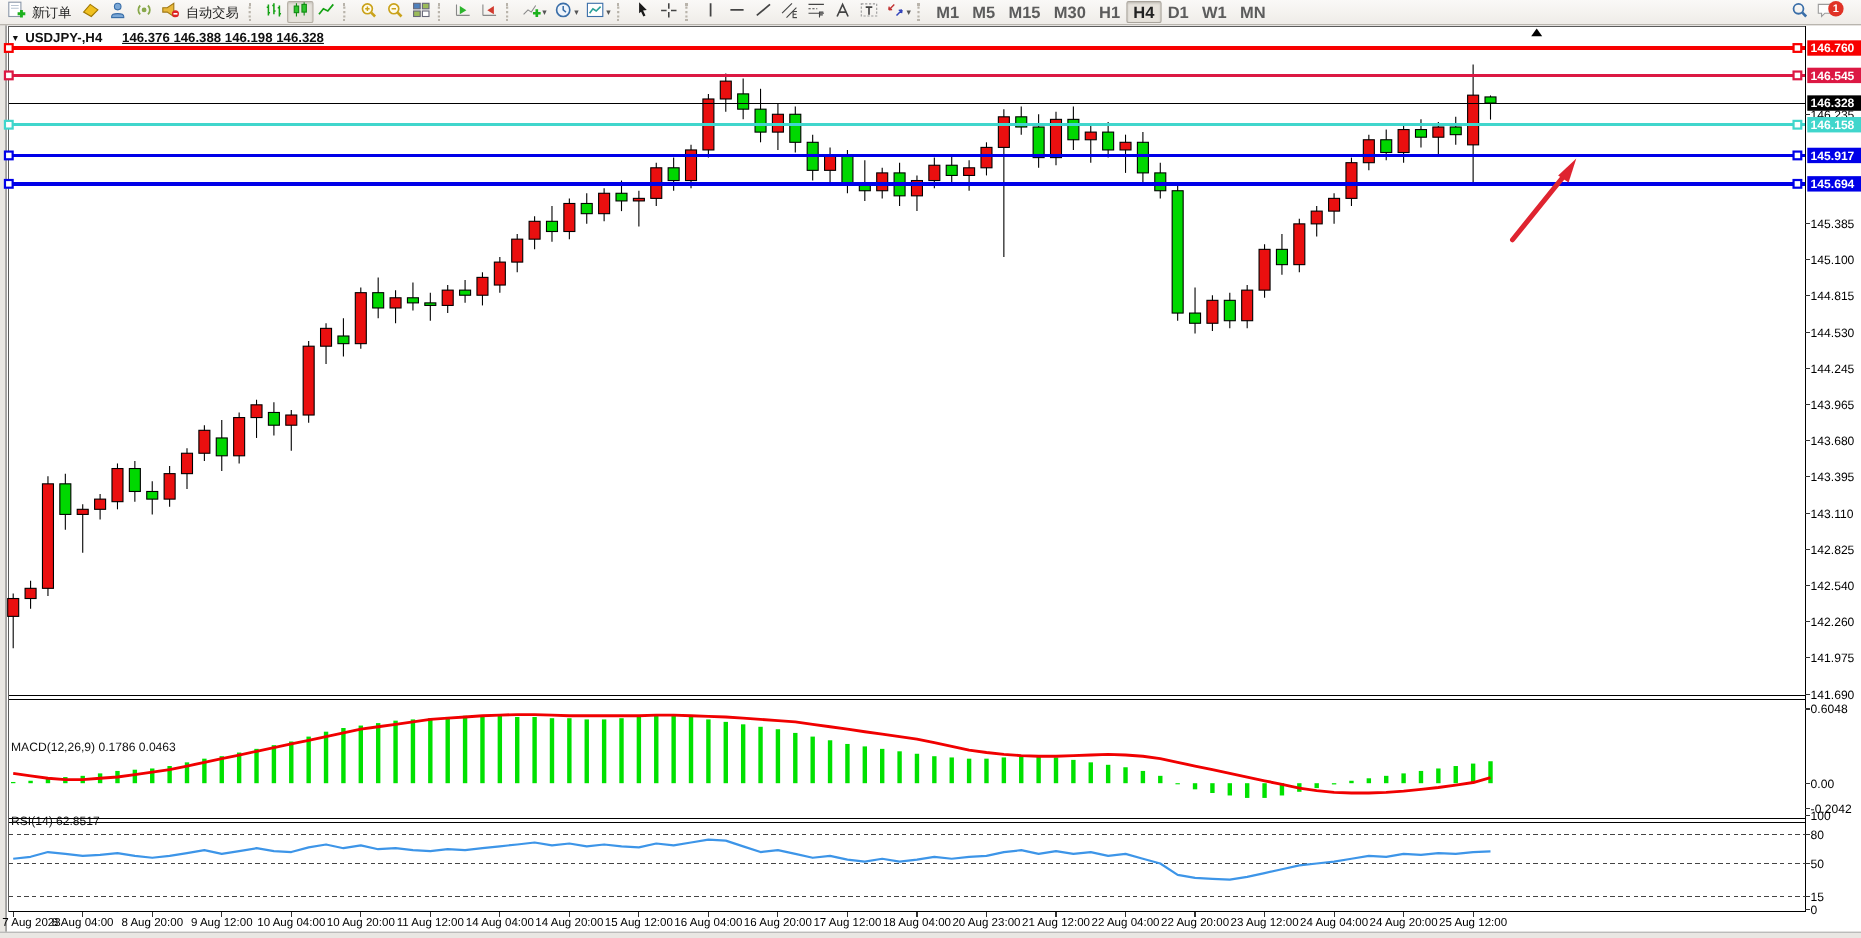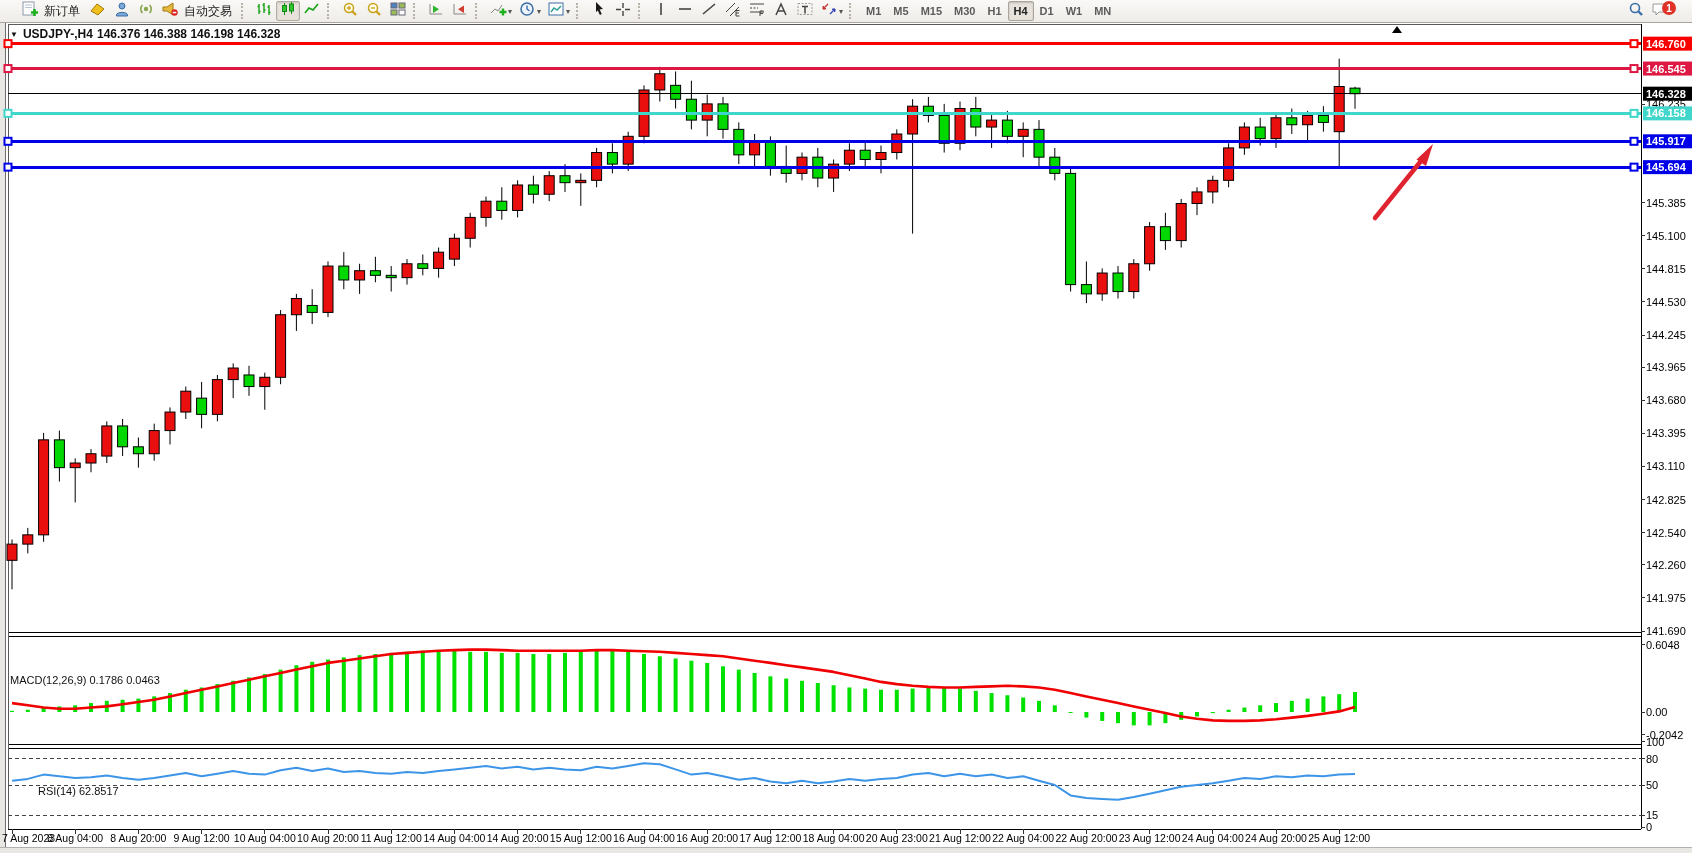--- a/index.html
+++ b/index.html
@@ -1,41 +1,41 @@
 <!DOCTYPE html>
 <html><head>
 <meta charset="utf-8">
 <style>
   html,body{margin:0;padding:0;}
   body{width:1692px;height:853px;overflow:hidden;background:#ffffff;
        font-family:"Liberation Sans",sans-serif;-webkit-font-smoothing:antialiased;position:relative;}
   
   #toolbar{position:absolute;top:0;left:0;width:1692px;height:23px;
      background:linear-gradient(#faf9f7,#efece8);border-bottom:1px solid #a9a49c;
-     display:flex;align-items:center;z-index:10;padding-left:18px;box-sizing:border-box;}
+     display:flex;align-items:center;z-index:10;padding-left:3px;box-sizing:border-box;}
   .tb-btn{height:20px;min-width:22px;display:flex;align-items:center;justify-content:center;
      border:1px solid transparent;border-radius:2px;padding:0 2px;box-sizing:border-box;cursor:default;}
   .tb-btn.active{background:#e7e3dc;border:1px solid #b3ada3;box-shadow:inset 0 1px 2px rgba(0,0,0,.15);}
   .tb-label{font-size:12px;color:#1a1a1a;margin:0 6px 0 2px;white-space:nowrap;}
   .grip{width:6px;height:16px;margin:0 3px;border-left:2px dotted #b9b4ab;}
   .caret{font-size:8px;color:#555;margin-left:1px;}
-  .tf-btn{font-size:11px;font-weight:bold;color:#5c5c5c;padding:0 5px;height:18px;display:flex;
+  .tf-btn{font-size:15px;font-weight:bold;color:#5c5c5c;padding:0 5px;height:18px;display:flex;
      align-items:center;border:1px solid transparent;border-radius:2px;}
   .tf-btn.active{background:#e7e3dc;border:1px solid #a9a49c;box-shadow:inset 0 1px 2px rgba(0,0,0,.18);color:#222;}
   #tb-right{margin-left:auto;display:flex;align-items:center;margin-right:6px;}
   #notif-badge{width:14px;height:14px;border-radius:50%;background:#e03226;color:#fff;
      font-size:10px;font-weight:bold;display:flex;align-items:center;justify-content:center;
      position:relative;top:-3px;left:-7px;}
   
   #left-edge{position:absolute;left:0;top:23px;width:5px;height:830px;background:#e9e7e3;border-right:1px solid #6e6e6e;}
   #bottom-edge{position:absolute;left:0;top:847px;width:1692px;height:6px;background:#e9e7e3;border-top:1px solid #b0b0b0;}
   #chart-title{position:absolute;left:10px;top:27px;font-size:12px;font-weight:bold;color:#111;
      display:flex;align-items:center;z-index:5;}
   #chart-title .tri{font-size:8px;margin-right:5px;color:#111;}
-  #chart-title .ohlc{font-weight:bold;margin-left:4px;}
+  #chart-title .ohlc{font-weight:bold;margin-left:18px;text-decoration:underline;}
   .pane-label{position:absolute;left:10px;font-size:11px;color:#111;z-index:5;margin-top:35px;}
   #chart-svg{position:absolute;left:0;top:0;z-index:1;}
   svg text{font-family:"Liberation Sans",sans-serif;}
 </style>
 </head>
 <body>
 
 <div id="toolbar">
   <div class="tb-btn">
     <span>
@@ -313,21 +313,21 @@
 <div id="left-edge"></div>
 <div id="bottom-edge"></div>
 
 <div id="chart-title">
   <span class="tri">▼</span>
   <span>USDJPY-,H4</span>
   <span class="ohlc">146.376 146.388 146.198 146.328</span>
 </div>
 
 <div class="pane-label" style="top:639px;">MACD(12,26,9) 0.1786 0.0463</div>
-<div class="pane-label" style="top:750px;padding-left:28px;">RSI(14) 62.8517</div>
+<div class="pane-label" style="top:706px;">RSI(14) 62.8517</div>
 
 <svg id="chart-svg" width="1692" height="853">
     <g>
       <line x1="8" y1="24" x2="1641" y2="24" stroke="#5a5a5a" stroke-width="1" shape-rendering="crispEdges"></line>
       <line x1="8" y1="632" x2="1641" y2="632" stroke="#000" stroke-width="1" shape-rendering="crispEdges"></line>
       <line x1="8" y1="636" x2="1641" y2="636" stroke="#000" stroke-width="1" shape-rendering="crispEdges"></line>
       <line x1="8" y1="744" x2="1641" y2="744" stroke="#000" stroke-width="1" shape-rendering="crispEdges"></line>
       <line x1="8" y1="748" x2="1641" y2="748" stroke="#000" stroke-width="1" shape-rendering="crispEdges"></line>
       <line x1="8" y1="829" x2="1641" y2="829" stroke="#000" stroke-width="1" shape-rendering="crispEdges"></line>
       <line x1="8" y1="24" x2="8" y2="829" stroke="#5a5a5a" shape-rendering="crispEdges"></line>

